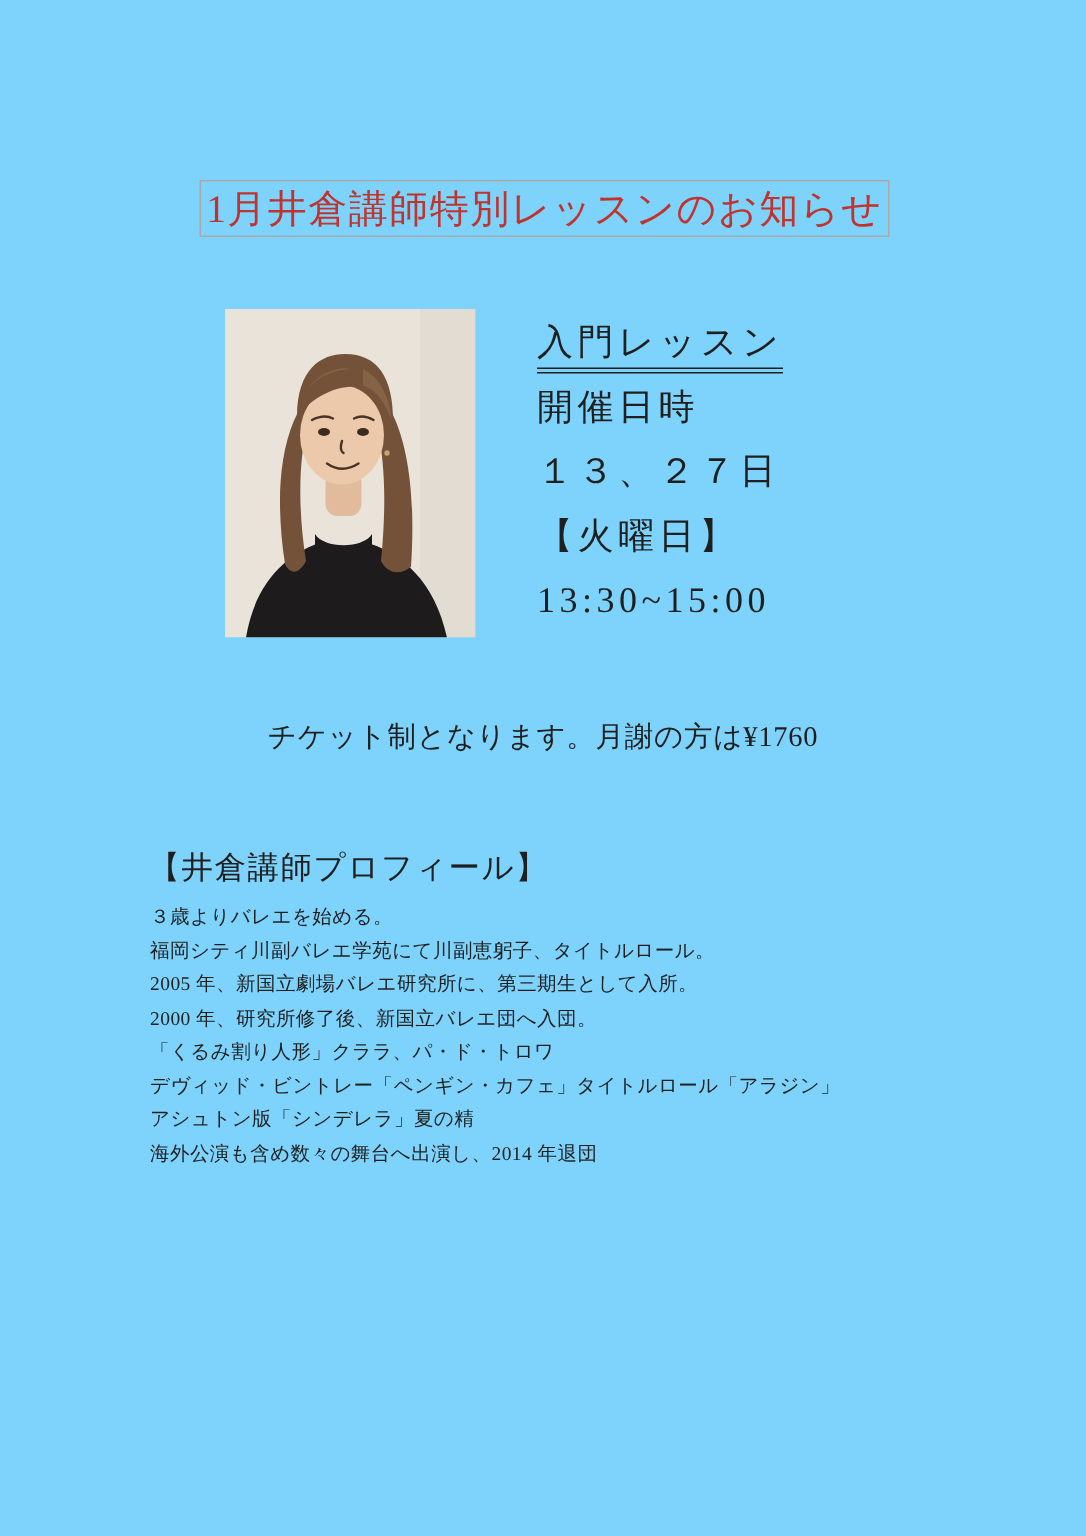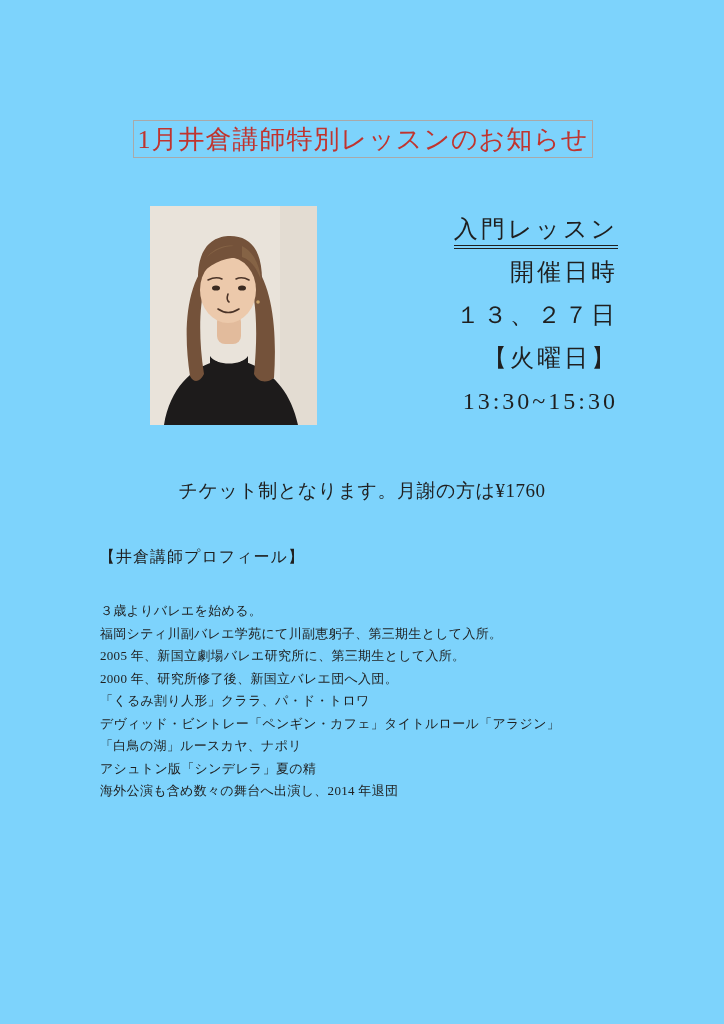--- a/index.html
+++ b/index.html
@@ -28,21 +28,21 @@
   }
   .title-box .title-text{
     color:var(--accent-red);
     font-size:26px;letter-spacing:1px;white-space:nowrap;
   }
   .photo-frame{
     position:absolute;left:150px;top:206px;width:167px;height:219px;
   }
   .photo-frame svg{display:block;width:100%;height:100%;}
   .lesson-block{
-    position:absolute;left:358px;top:216px;width:260px;text-align:right;
+    position:absolute;left:358px;top:216px;width:260px;
   }
   .lesson-line{
     font-size:24px;line-height:26px;letter-spacing:3px;
     margin-bottom:17px;white-space:nowrap;
   }
   .double-underline{
     border-bottom:4px double var(--text-black);
     padding-bottom:3px;
   }
   .ticket-note{
@@ -51,22 +51,22 @@
   }
   .transfer-note{
     position:absolute;left:0;top:521px;width:724px;
     text-align:center;font-size:19px;letter-spacing:0.5px;
   }
   .transfer-note .single-underline{
     border-bottom:1px solid var(--text-black);
     padding-bottom:3px;padding-right:8px;
   }
   .profile-heading{
-    position:absolute;left:99px;top:547px;
-    font-size:16px;letter-spacing:1px;
+    position:absolute;left:99px;top:564px;
+    font-size:21px;letter-spacing:1px;
   }
   .profile-body{
     position:absolute;left:100px;top:600px;width:545px;
     font-size:13px;line-height:22.5px;letter-spacing:0.3px;
   }
   .profile-line{white-space:nowrap;}
   
   .p-bg{fill:var(--photo-background);}
   .p-hair{fill:var(--hair-brown);}
   .p-hair-hi{fill:#94714f;opacity:0.55;}
@@ -117,33 +117,32 @@
     </svg>
   </div>
 
   <div class="lesson-block">
     <div class="lesson-line">
       <span class="double-underline">入門レッスン</span>
     </div>
     <div class="lesson-line">開催日時</div>
     <div class="lesson-line">１３、２７日</div>
     <div class="lesson-line">【火曜日】</div>
-    <div class="lesson-line">13:30~15:30</div>
+    <div class="lesson-line">13:30~15:00</div>
   </div>
 
   <div class="ticket-note">チケット制となります。月謝の方は¥1760</div>
 
 
   <div class="profile-heading">【井倉講師プロフィール】</div>
 
   <div class="profile-body">
     <div class="profile-line">３歳よりバレエを始める。</div>
-    <div class="profile-line">福岡シティ川副バレエ学苑にて川副恵躬子、第三期生として入所。</div>
+    <div class="profile-line">福岡シティ川副バレエ学苑にて川副恵躬子、タイトルロール。</div>
     <div class="profile-line">2005 年、新国立劇場バレエ研究所に、第三期生として入所。</div>
     <div class="profile-line">2000 年、研究所修了後、新国立バレエ団へ入団。</div>
     <div class="profile-line">「くるみ割り人形」クララ、パ・ド・トロワ</div>
     <div class="profile-line">デヴィッド・ビントレー「ペンギン・カフェ」タイトルロール「アラジン」</div>
-    <div class="profile-line">「白鳥の湖」ルースカヤ、ナポリ</div>
     <div class="profile-line">アシュトン版「シンデレラ」夏の精</div>
     <div class="profile-line">海外公演も含め数々の舞台へ出演し、2014 年退団</div>
   </div>
 
 </div>
 
 </body></html>

